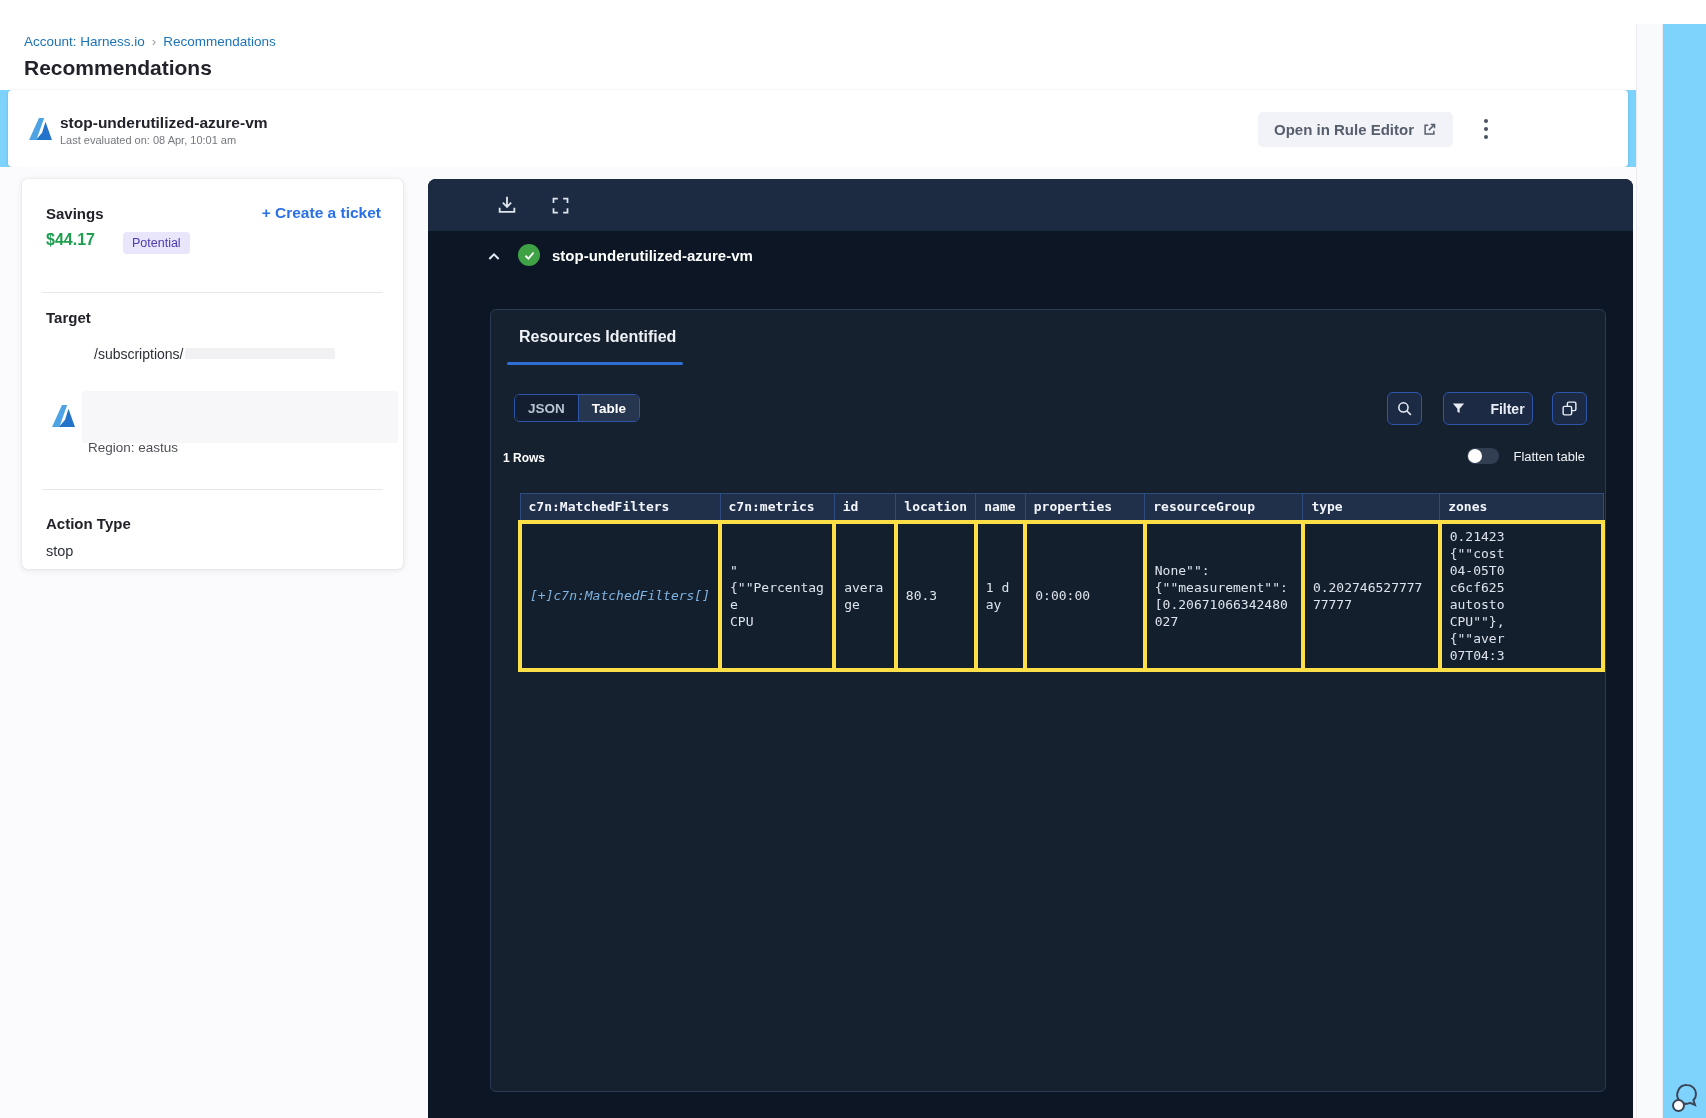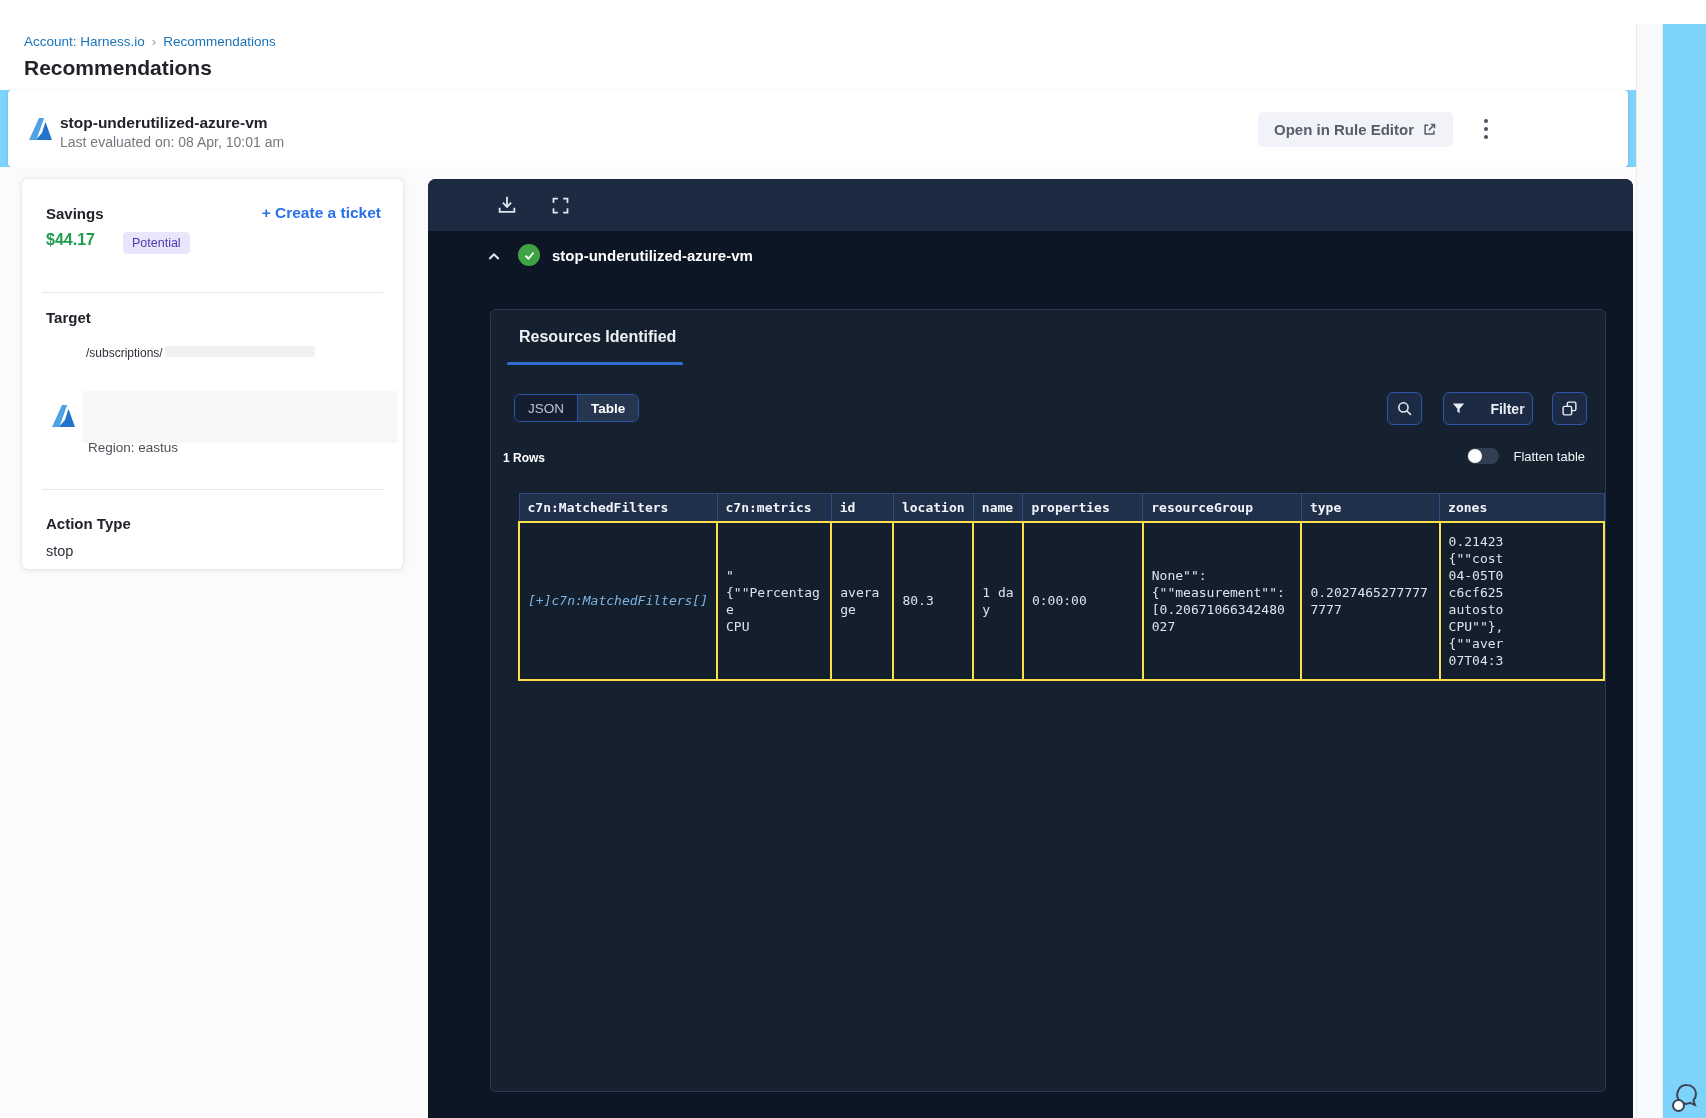--- a/index.html
+++ b/index.html
@@ -13,21 +13,21 @@
   .breadcrumb { left:24px; top:10px; font-size:13.5px; }
   .breadcrumb a { color:#1a73b8; text-decoration:none; cursor:pointer; }
   .crumb-sep { color:#9a9ea6; margin:0 7px; }
   .page-title { left:24px; top:32px; font-size:21px; font-weight:700; color:#22222a; }
 
   
   .header-card { left:8px; top:66px; width:1620px; height:77px; background:#fff;
     border-radius:4px; box-shadow:0 0 1px rgba(0,0,0,.25), 0 2px 4px rgba(0,0,0,.08); }
   .hc-icon { left:19px; top:26px; width:26px; height:26px; }
   .hc-title { left:52px; top:24px; font-size:15.5px; font-weight:700; }
-  .hc-sub { left:52px; top:44px; font-size:14px; color:#75787e; }
+  .hc-sub { left:52px; top:44px; font-size:11px; color:#75787e; }
   .rule-editor-btn { left:1250px; top:22px; height:35px; padding:0 16px; display:flex; align-items:center; gap:8px;
     background:#f2f3f8; border:none; border-radius:5px; font-size:15px; font-weight:700; color:#565d6b; cursor:pointer;
     font-family:"Liberation Sans", sans-serif; }
   .kebab { left:1466px; top:22px; width:24px; height:34px; display:flex; flex-direction:column;
     align-items:center; justify-content:center; gap:4px; cursor:pointer; background:none; border:none; }
   .kebab i { width:4px; height:4px; border-radius:50%; background:#4a5160; display:block; }
 
   
   .content-bg { left:0; top:143px; width:1636px; height:975px; background:#fbfbfd; }
 
@@ -35,21 +35,21 @@
   .savings-card { left:22px; top:155px; width:381px; height:390px; background:#fff; border-radius:5px;
     box-shadow:0 0 1px rgba(0,0,0,.2), 0 1px 6px rgba(0,0,0,.10); }
   .sc-label { left:24px; top:26px; font-size:15px; font-weight:700; }
   .create-ticket { right:22px; top:25px; font-size:15.5px; font-weight:700; color:#2970e8;
     background:none; border:none; cursor:pointer; font-family:"Liberation Sans", sans-serif; position:absolute; }
   .sc-amount { left:24px; top:52px; font-size:16px; font-weight:700; color:#1e9e4f; }
   .sc-badge { left:101px; top:53px; font-size:12.5px; color:#4f3ab1; background:#e9e5fa;
     border-radius:4px; padding:4px 9px; }
   .sc-div1 { left:20px; top:113px; width:341px; height:1px; background:#e6e8ec; }
   .sc-target { left:24px; top:130px; font-size:15px; font-weight:700; }
-  .sc-path { left:64px; top:167px; font-size:12px; color:#2b2f38; }
+  .sc-path { left:72px; top:167px; font-size:14px; color:#2b2f38; }
   .sc-path-redact { display:inline-block; width:150px; height:11px; background:#f1f1f4; border-radius:2px; margin-left:2px; }
   .sc-redact-block { left:60px; top:212px; width:316px; height:52px; background:#f7f7f9; border-radius:3px; }
   .sc-azure { left:28px; top:224px; width:26px; height:26px; }
   .sc-region { left:66px; top:261px; font-size:13.5px; color:#4d5057; }
   .sc-div2 { left:20px; top:310px; width:341px; height:1px; background:#e6e8ec; }
   .sc-action-label { left:24px; top:336px; font-size:15px; font-weight:700; }
   .sc-action-value { left:24px; top:364px; font-size:14.5px; color:#2b2f38; }
 
   
   .dark-panel { left:428px; top:155px; width:1205px; height:948px; background:#0c1624; border-radius:8px; }
@@ -63,43 +63,43 @@
 
   
   .inner-panel { left:62px; top:130px; width:1116px; height:783px; background:#16212f;
     border:1px solid #2b3954; border-radius:6px; overflow:hidden; position:absolute; }
   .tab { left:28px; top:18px; font-size:16px; font-weight:700; color:#eef1f6; background:none; border:none; cursor:pointer;
     font-family:"Liberation Sans", sans-serif; position:absolute; }
   .tab-underline { left:16px; top:52px; width:176px; height:3px; background:#2f6fd3; border-radius:2px; }
 
   .seg-toggle { left:23px; top:84px; height:28px; display:flex; border:1px solid #2d55a9; border-radius:6px; overflow:hidden; position:absolute; }
   .seg { padding:0 13px; font-size:13.5px; display:flex; align-items:center; cursor:pointer; border:none;
-    font-family:"Liberation Sans", sans-serif; }
+    font-family:"Liberation Sans", sans-serif;font-weight:bold; }
   .seg-json { background:#131e30; color:#b9c3d2; border-right:1px solid #2d55a9; }
   .seg-table { background:#27364f; color:#fff; font-weight:700; }
 
   .icon-btn { width:35px; height:33px; border:1px solid #2d55a9; border-radius:6px; background:#1c2a44;
     color:#e8edf5; cursor:pointer; display:flex; align-items:center; justify-content:center; position:absolute; }
   .btn-search { left:896px; top:82px; }
   .btn-filter { left:952px; top:82px; width:90px; gap:24px; font-size:14px; font-weight:700;
     font-family:"Liberation Sans", sans-serif; }
   .btn-copy { left:1061px; top:82px; }
 
   .rows-count { left:12px; top:141px; font-size:12px; font-weight:700; color:#fff; }
   .flatten-wrap { right:20px; top:138px; display:flex; align-items:center; gap:14px; position:absolute; }
   .switch { width:32px; height:16px; background:#323e52; border-radius:9px; position:relative; cursor:pointer; border:none; }
   .switch .knob { position:absolute; left:1px; top:1px; width:14px; height:14px; background:#fff; border-radius:50%; }
   .flatten-label { font-size:13px; color:#f0f3f7; }
 
   table.res-table { position:absolute; left:27px; top:183px; border-collapse:collapse; table-layout:fixed;
     font-family:"DejaVu Sans Mono", monospace; }
   .res-table th { background:#20304b; color:#f2f5fa; font-size:13px; font-weight:700; text-align:left;
     padding:5px 8px; height:28px; border:1px solid #2d4c80; }
-  .res-table td { background:#141f2d; color:#dce3ed; font-size:13px; line-height:17px; padding:10px 8px;
-    border:2px solid #fde047; vertical-align:middle; white-space:pre-line; word-break:break-all;
+  .res-table td { background:#141f2d; color:#dce3ed; font-size:13px; line-height:17px; padding:4px 8px;
+    border:4px solid #fde047; vertical-align:middle; white-space:pre-line; word-break:break-all;
     height:144px; overflow:hidden; }
   .res-table td.cell-link { color:#7fb3e1; cursor:pointer; word-break:normal;font-style:italic; }
 
   
   .scroll-strip { left:1636px; top:0; width:27px; height:1118px; background:#f8fafc;
     border-left:1px solid #ececf0; border-right:1px solid #ececf0; }
   .chat-btn { left:1669px; top:1056px; width:34px; height:36px; background:none; border:none; cursor:pointer; color:#3c4456; }
 
   svg { display:block; }
 </style>

